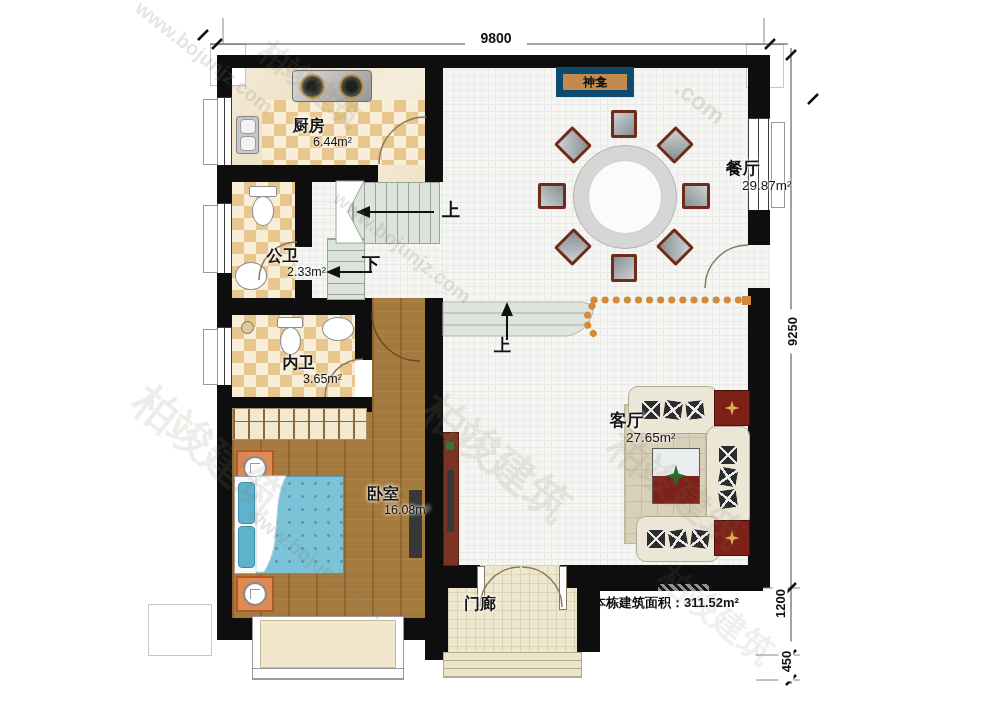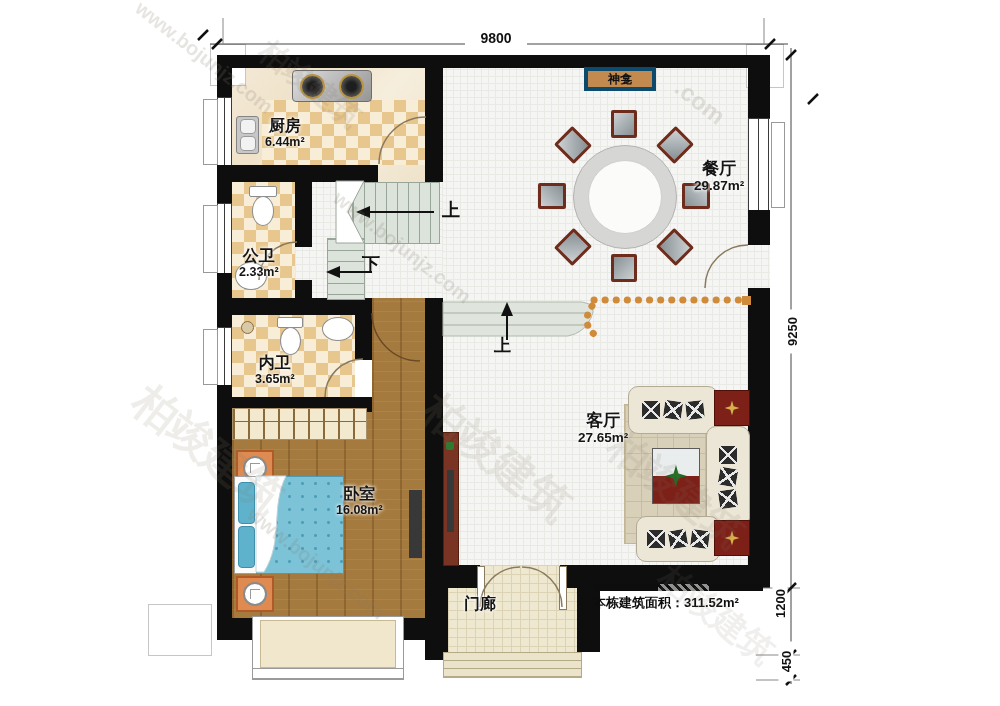--- a/index.html
+++ b/index.html
@@ -26,21 +26,21 @@
   .win-v2{background:#fff;background-image:repeating-linear-gradient(90deg,#3a3a3a 0 1px,transparent 1px 10px);border-top:1px solid #3a3a3a;border-bottom:1px solid #3a3a3a;}
   .sill{background:#fff;border:1px solid #999;}
   .faint{border:1px solid #c6c6c6;background:#fff;}
   
   .stair-h{background-color:#dce3da;background-image:repeating-linear-gradient(90deg,#9aa59a 0 1px,transparent 1px 11px);border:1px solid #9aa59a;}
   .stair-v{background-color:#dce3da;background-image:repeating-linear-gradient(180deg,#9aa59a 0 1px,transparent 1px 11px);border:1px solid #9aa59a;}
   .dirlab{font-weight:bold;font-size:18px;color:#111;}
   
   .room-label{color:#141414;text-align:center;text-shadow:0 0 3px #fff,0 0 4px #fff;}
   .rname{font-weight:bold;font-size:16px;line-height:1.05;}
-  .rarea{font-weight:bold;font-size:12.5px;line-height:1.15;}
+  .rarea{font-weight:normal;font-size:12.5px;line-height:1.15;margin-left:48px;}
   .lg .rname{font-size:17px;} .lg .rarea{font-size:13.5px;}
   
   .stove{background:linear-gradient(135deg,#dedede,#969696);border:1px solid #6d6d6d;border-radius:4px;display:flex;align-items:center;justify-content:space-around;}
   .burner{width:21px;height:21px;border-radius:50%;background:radial-gradient(#1e1e1e 30%,#4d4d4d 65%);border:2px solid #bb9540;}
   .ksink{background:#c7c7c7;border:1px solid #848484;border-radius:3px;}
   .ksink div{position:absolute;left:3px;width:14px;height:13px;background:#f2f2f2;border:1px solid #9a9a9a;border-radius:4px;}
   .toilet-tank{background:#fff;border:1.5px solid #8c8c8c;border-radius:2px;}
   .toilet-bowl{background:#fff;border:1.5px solid #8c8c8c;border-radius:50%;}
   .basin{background:#fff;border:1.5px solid #8c8c8c;border-radius:50%;}
   .wardrobe{background-color:#f3e9cf;border:1px solid #a8906a;
@@ -225,21 +225,21 @@
   <div class="abs w" style="left:425px;top:588px;width:23px;height:72px;"></div>
   <div class="abs w" style="left:443px;top:565px;width:37px;height:23px;"></div>
   <div class="abs w" style="left:560px;top:565px;width:40px;height:23px;"></div>
   <div class="abs w" style="left:577px;top:588px;width:23px;height:64px;"></div>
 
   <div class="abs sill" style="left:203px;top:99px;width:13px;height:64px;"></div>
   <div class="abs sill" style="left:203px;top:205px;width:13px;height:66px;"></div>
   <div class="abs sill" style="left:203px;top:329px;width:13px;height:54px;"></div>
   <div class="abs sill" style="left:771px;top:122px;width:12px;height:84px;"></div>
 
-  <div class="abs lab" style="left:556px;top:67px;width:64px;height:16px;background:#c28a4e;border:4px solid #0c4a6e;display:flex;align-items:center;justify-content:center;font-weight:bold;font-size:12px;color:#111;margin-left:28px;">神龛</div>
+  <div class="abs lab" style="left:556px;top:67px;width:64px;height:16px;background:#c28a4e;border:7px solid #0c4a6e;display:flex;align-items:center;justify-content:center;font-weight:bold;font-size:12px;color:#111;">神龛</div>
 
   <svg class="overlay" width="1000" height="706" viewBox="0 0 1000 706">
 
     <path d="M443,302 L582,302 Q598,304 591,318 Q584,333 568,336 L443,336 Z" fill="#dfe5dd" stroke="#b0baae" stroke-width="1"></path>
     <path d="M443,313 L589,313 M443,325 L585,325" stroke="#a5afa3" stroke-width="1" fill="none"></path>
 
     <polygon points="336,181 364,181 348,212 364,243 336,243" fill="#ffffff" stroke="#9aa59a" stroke-width="1"></polygon>
 
     <line x1="368" y1="212" x2="434" y2="212" stroke="#111" stroke-width="2"></line>
     <polygon points="356,212 370,206 370,218" fill="#111"></polygon>

